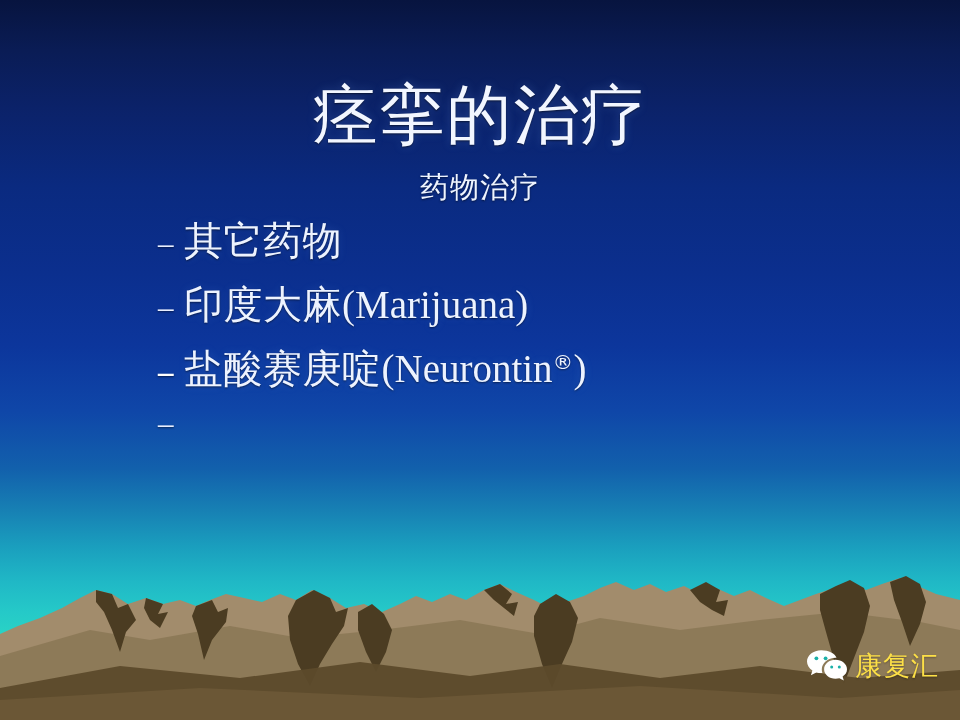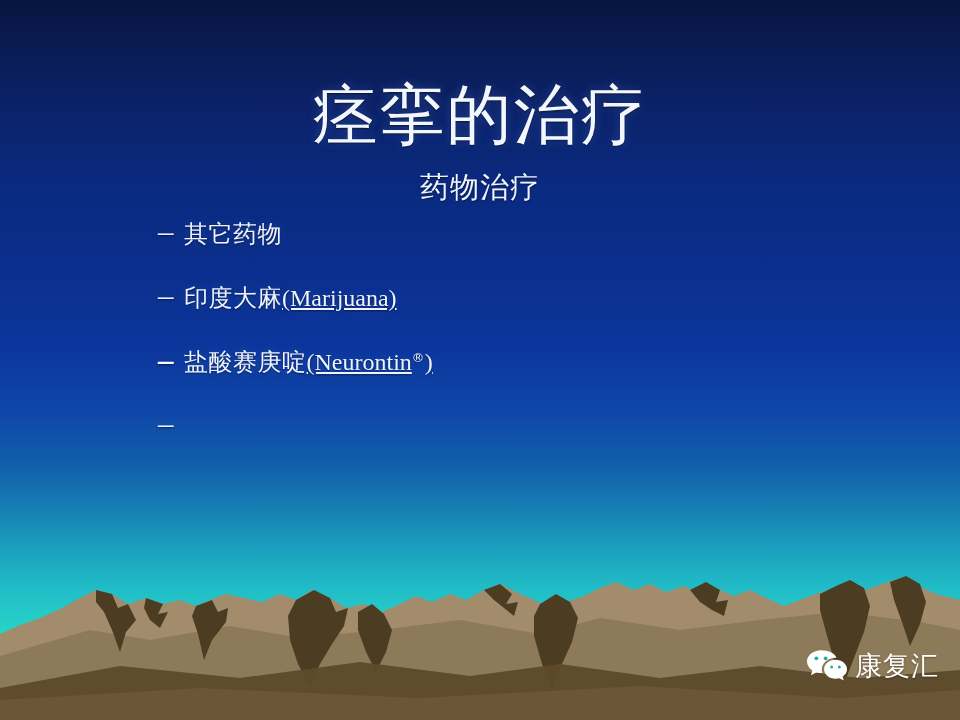--- a/index.html
+++ b/index.html
@@ -127,52 +127,51 @@
     font-family: "Liberation Serif", "DejaVu Serif", serif;
     text-shadow: 0 1px 2px rgba(0,0,0,.5);
   }
 
   .bullet-row.strong .dash {
     font-weight: bold;
     color: #ffffff;
   }
 
   .btext {
-    font-size: 24px;
+    font-size: 39px;
     letter-spacing: .5px;
     color: #edf3ff;
     font-family: "DejaVu Sans", "Liberation Sans", sans-serif;
     text-shadow: 0 1px 2px rgba(0,0,0,.5), 0 0 8px rgba(120,170,255,.18);
   }
 
   .btext .latin {
     font-family: "Liberation Serif", "DejaVu Serif", serif;
     letter-spacing: 0;
-    text-decoration: underline;
   }
 
   .btext .reg {
     font-size: .52em;
     vertical-align: .62em;
     font-family: "DejaVu Sans", "Liberation Sans", sans-serif;
   }
 
   
   .watermark {
     position: absolute;
     left: 806px;
     top: 648px;
     display: flex;
     align-items: center;
     gap: 7px;
   }
 
   .wm-text {
     font-size: 27px;
-    color: #ffffff;
+    color: #fde047;
     font-family: "DejaVu Sans", "Liberation Sans", sans-serif;
     letter-spacing: 1px;
     text-shadow: 0 1px 2px rgba(0,0,0,.30);
     line-height: 1;
   }
 </style>
 </head>
 <body>
 
 <div id="slide">

